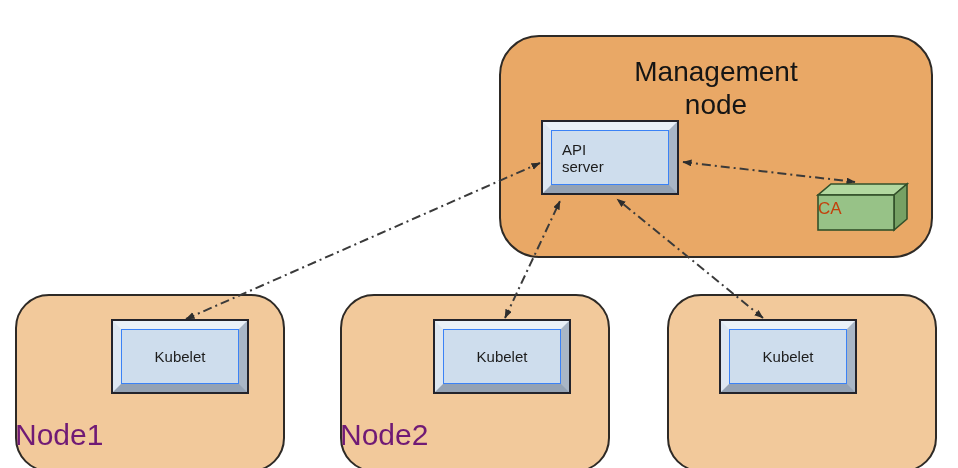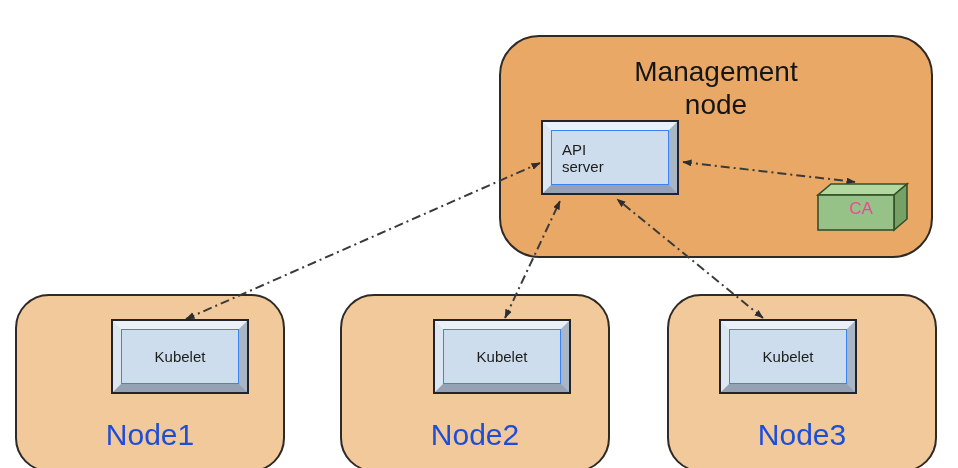--- a/index.html
+++ b/index.html
@@ -24,21 +24,21 @@
   .worker.n2{left:340px;}
   .worker.n3{left:667px;}
   
   .mgmt-title{
     position:absolute;left:499px;top:36px;width:434px;z-index:4;
     text-align:center;font-size:28px;line-height:33px;color:#151515;
     white-space:pre-line;
   }
   .node-label{
     position:absolute;top:399px;width:270px;z-index:4;
-    text-align:center;font-size:30px;color:#1d4ed8;
+    text-align:left;font-size:30px;color:#701a75;
   }
   .node-label.n1{left:15px;}
   .node-label.n2{left:340px;}
   .node-label.n3{left:667px;}
   
   .bevel{
     position:absolute;box-sizing:border-box;z-index:3;
     width:134px;height:71px;
     border:8px solid;
     border-color:#eaf1f8 #a9b6c6 #94a2b4 #dde7f2;
@@ -53,21 +53,21 @@
   }
   .bevel .face.align-left{justify-content:flex-start;padding-left:10px;text-align:left;white-space:pre-line;}
   .api-server{left:543px;top:103px;}
   .kubelet.k1{left:113px;top:302px;}
   .kubelet.k2{left:435px;top:302px;}
   .kubelet.k3{left:721px;top:302px;}
   
   .ca-wrap{position:absolute;left:815px;top:160px;width:96px;height:55px;z-index:3;}
   .ca-label{
     position:absolute;left:818px;top:180px;width:86px;z-index:4;
-    text-align:center;font-size:17px;color:#ec4899;
+    font-size:17px;color:#c2410c;
   }
   
   #arrows{position:absolute;left:0;top:0;z-index:2;pointer-events:none;}
   .conn{stroke:#3a3a3a;stroke-width:2;stroke-dasharray:9 4 2 4;fill:none;}
 </style>
 </head>
 <body>
 
 <div id="canvas">
 
@@ -111,15 +111,14 @@
   </div>
   <div class="bevel kubelet k2">
     <div class="face">Kubelet</div>
   </div>
   <div class="bevel kubelet k3">
     <div class="face">Kubelet</div>
   </div>
 
   <div class="node-label n1">Node1</div>
   <div class="node-label n2">Node2</div>
-  <div class="node-label n3">Node3</div>
 
 </div>
 
 </body></html>

